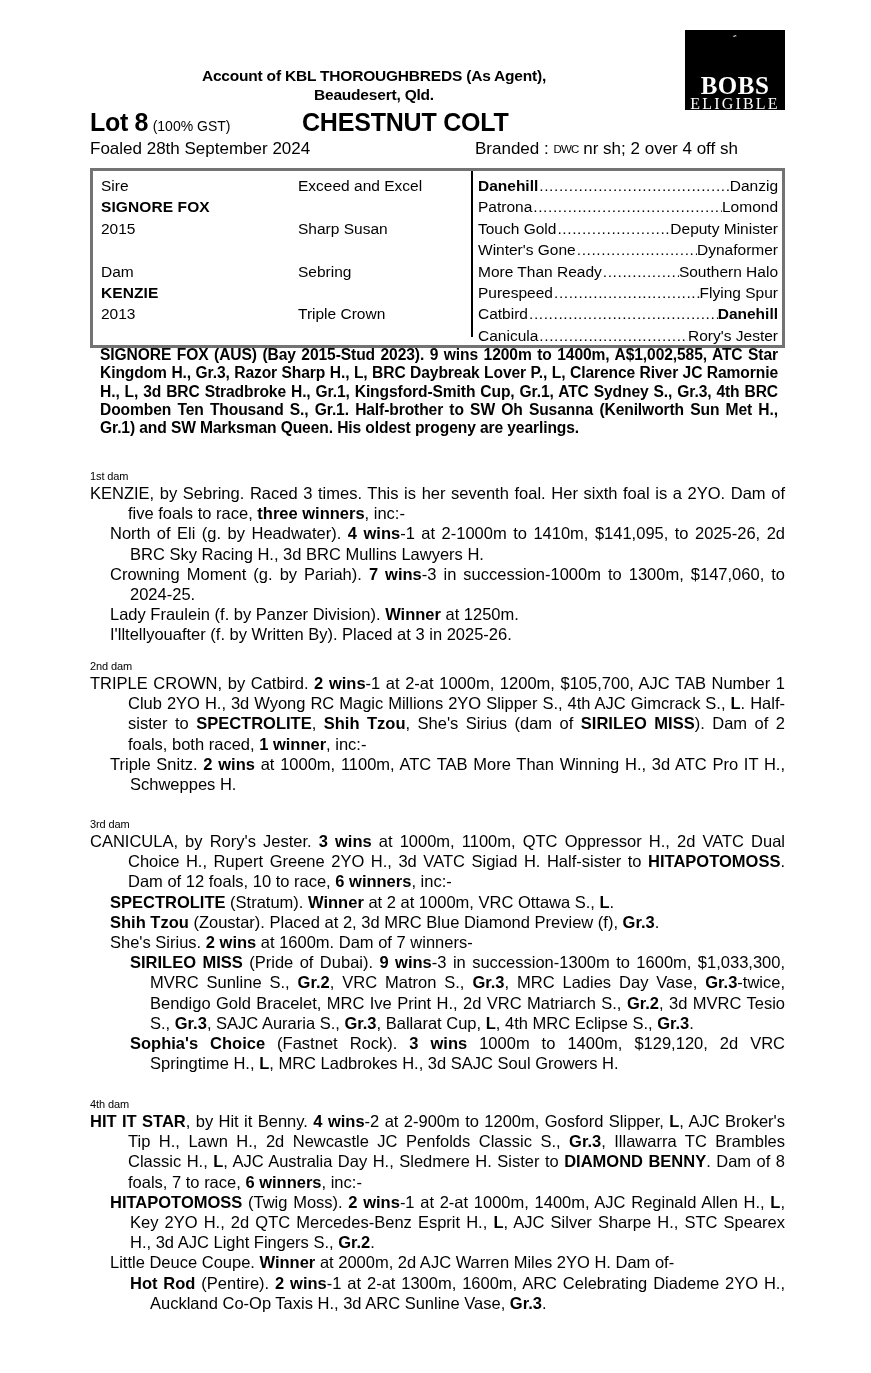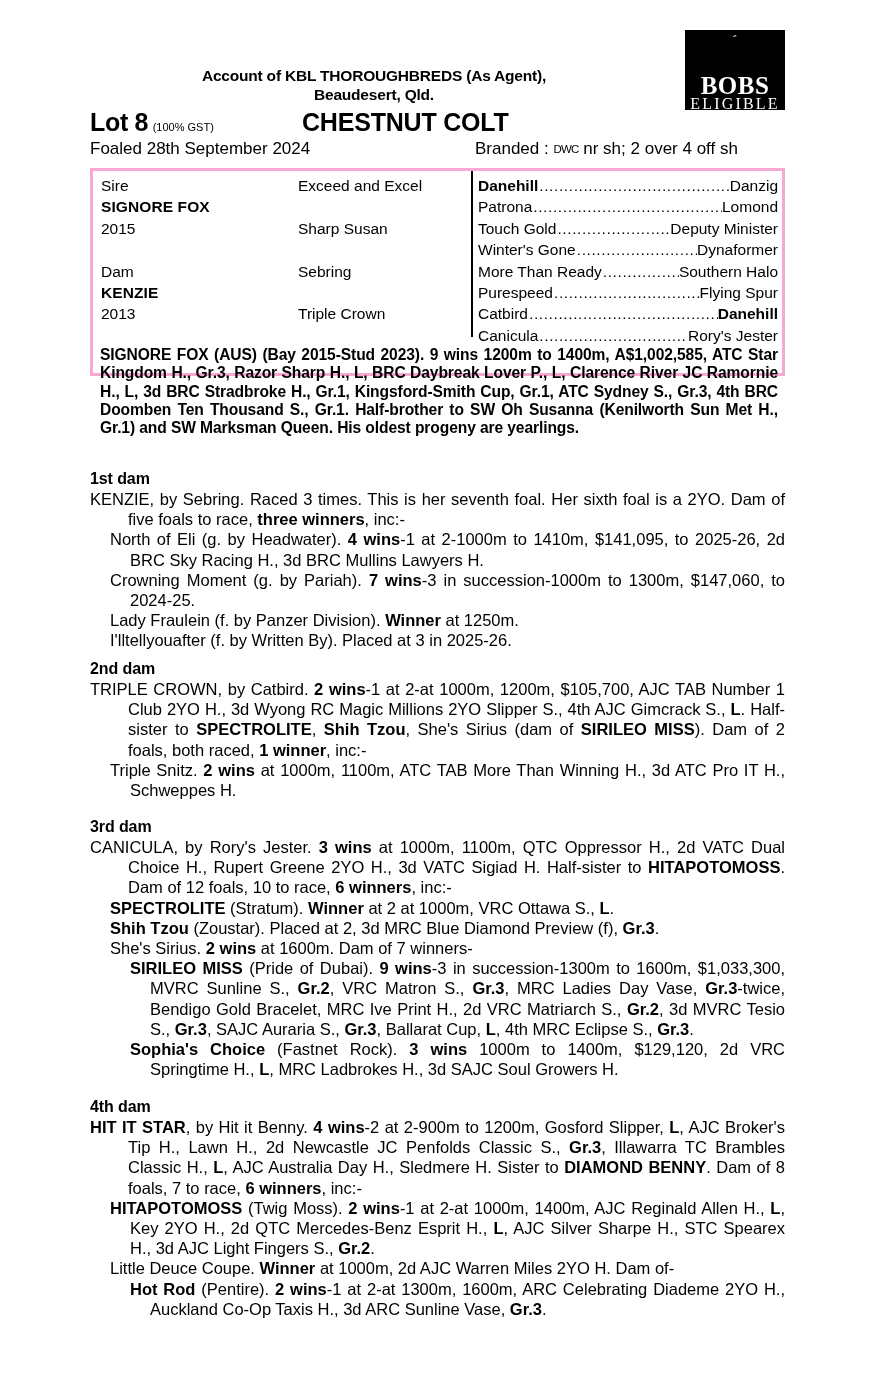--- a/index.html
+++ b/index.html
@@ -80,21 +80,21 @@
     top: 108px;
     width: 695px;
     height: 32px;
   }
   .lot-label {
     font-size: 25px;
     font-weight: bold;
     letter-spacing: -0.3px;
   }
   .lot-gst {
-    font-size: 11px;
+    font-size: 14px;
     font-weight: normal;
     text-align: center;
   }
   .colour-sex {
     position: absolute;
     left: 212px;
     top: 0px;
     font-size: 25px;
     font-weight: bold;
     letter-spacing: -0.2px;
@@ -118,22 +118,22 @@
     letter-spacing: -0.8px;
     vertical-align: 1px;
   }
 
   
   .ped-box {
     position: absolute;
     left: 90px;
     top: 168px;
     width: 695px;
-    height: 208px;
-    border: 3px solid #f9a8d4;
+    height: 180px;
+    border: 3px solid #737373;
     box-sizing: border-box;
   }
   .ped-inner {
     position: relative;
     width: 100%;
     height: 100%;
   }
   .ped-col {
     position: absolute;
     top: 4px;
@@ -183,22 +183,22 @@
     font-size: 15.6px;
     font-weight: bold;
     line-height: 18.3px;
     text-align: justify;
     letter-spacing: -0.1px;
   }
 
   
   .dam-section { position: absolute; left: 90px; width: 695px; }
   .dam-heading {
-    font-size: 16px;
-    font-weight: bold;
+    font-size: 11px;
+    font-weight: normal;
     margin: 0 0 1px 0;
     letter-spacing: -0.1px;
   }
   .p2 {
     font-size: 16.5px;
     line-height: 20.2px;
     text-align: justify;
     padding-left: 40px;
     text-indent: -20px;
     margin: 0;
@@ -345,18 +345,18 @@
         <p class="p2 nojust"><b>SPECTROLITE</b><span> (Stratum). </span><b>Winner</b><span> at 2 at 1000m, VRC Ottawa S., </span><b>L</b><span>.</span></p>
         <p class="p2 nojust"><b>Shih Tzou</b><span> (Zoustar). Placed at 2, 3d MRC Blue Diamond Preview (f), </span><b>Gr.3</b><span>.</span></p>
         <p class="p2 nojust"><span>She's Sirius. </span><b>2 wins</b><span> at 1600m. Dam of 7 winners-</span></p>
         <p class="p3"><b>SIRILEO MISS</b><span> (Pride of Dubai). </span><b>9 wins</b><span>-3 in succession-1300m to 1600m, $1,033,300, MVRC Sunline S., </span><b>Gr.2</b><span>, VRC Matron S., </span><b>Gr.3</b><span>, MRC Ladies Day Vase, </span><b>Gr.3</b><span>-twice, Bendigo Gold Bracelet, MRC Ive Print H., 2d VRC Matriarch S., </span><b>Gr.2</b><span>, 3d MVRC Tesio S., </span><b>Gr.3</b><span>, SAJC Auraria S., </span><b>Gr.3</b><span>, Ballarat Cup, </span><b>L</b><span>, 4th MRC Eclipse S., </span><b>Gr.3</b><span>.</span></p>
         <p class="p3"><b>Sophia's Choice</b><span> (Fastnet Rock). </span><b>3 wins</b><span> 1000m to 1400m, $129,120, 2d VRC Springtime H., </span><b>L</b><span>, MRC Ladbrokes H., 3d SAJC Soul Growers H.</span></p>
       </div>
       <div class="dam-section" style="top: 1098px;">
         <div class="dam-heading">4th dam</div>
         <p class="hang0"><b>HIT IT STAR</b><span>, by Hit it Benny. </span><b>4 wins</b><span>-2 at 2-900m to 1200m, Gosford Slipper, </span><b>L</b><span>, AJC Broker's Tip H., Lawn H., 2d Newcastle JC Penfolds Classic S., </span><b>Gr.3</b><span>, Illawarra TC Brambles Classic H., </span><b>L</b><span>, AJC Australia Day H., Sledmere H. Sister to </span><b>DIAMOND BENNY</b><span>. Dam of 8 foals, 7 to race, </span><b>6 winners</b><span>, inc:-</span></p>
         <p class="p2"><b>HITAPOTOMOSS</b><span> (Twig Moss). </span><b>2 wins</b><span>-1 at 2-at 1000m, 1400m, AJC Reginald Allen H., </span><b>L</b><span>, Key 2YO H., 2d QTC Mercedes-Benz Esprit H., </span><b>L</b><span>, AJC Silver Sharpe H., STC Spearex H., 3d AJC Light Fingers S., </span><b>Gr.2</b><span>.</span></p>
-        <p class="p2 nojust"><span>Little Deuce Coupe. </span><b>Winner</b><span> at 1000m, 2d AJC Warren Miles 2YO H. Dam of-</span></p>
+        <p class="p2 nojust"><span>Little Deuce Coupe. </span><b>Winner</b><span> at 2000m, 2d AJC Warren Miles 2YO H. Dam of-</span></p>
         <p class="p3"><b>Hot Rod</b><span> (Pentire). </span><b>2 wins</b><span>-1 at 2-at 1300m, 1600m, ARC Celebrating Diademe 2YO H., Auckland Co-Op Taxis H., 3d ARC Sunline Vase, </span><b>Gr.3</b><span>.</span></p>
       </div>
     </div>
 
 </div>
 
 </body></html>

